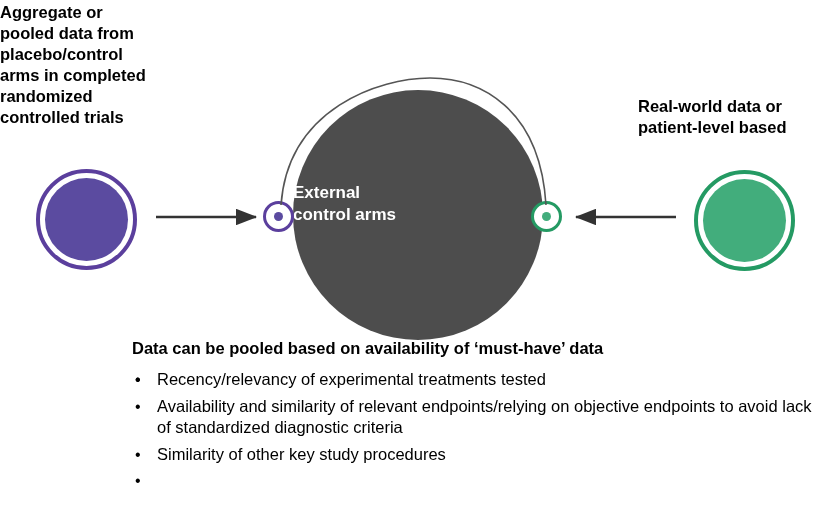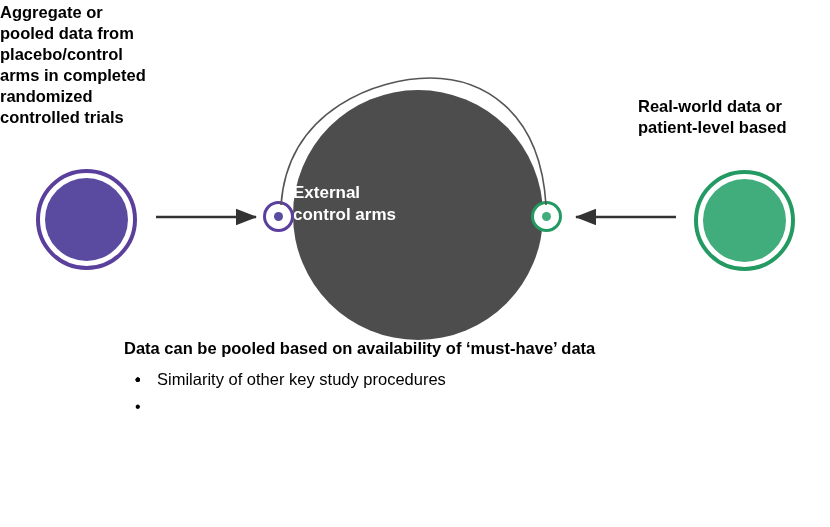--- a/index.html
+++ b/index.html
@@ -146,21 +146,21 @@
   #bottom-block {
     position: absolute;
     left: 124px;
     top: 337px;
     width: 700px;
   }
   #bottom-heading {
     font-weight: bold;
     font-size: 16.5px;
     line-height: 22px;
-    margin: 0 0 10px 0;
+    margin: 0 0 10px 8px;
   }
   ul#bullet-list {
     list-style: none;
     margin: 0;
     padding: 0 0 0 7px;
   }
   ul#bullet-list li {
     position: relative;
     padding-left: 26px;
     font-size: 16.5px;
@@ -227,23 +227,25 @@
   </svg>
 
   <div id="bottom-block">
     <div id="bottom-heading">Data can be pooled based on availability of ‘must-have’ data</div>
     <ul id="bullet-list">
       <li>
         <span class="bullet-dot">•</span>
       </li>
       <li>
         <span class="bullet-dot">•</span>
-      </li>
-      <li>
-        <span class="bullet-dot">•</span>
+        <span>Recency/relevancy of experimental treatments tested</span>
+      </li>
+      <li>
+        <span class="bullet-dot">•</span>
+        <span>Availability and similarity of relevant endpoints/relying on objective endpoints to avoid lack of standardized diagnostic criteria</span>
       </li>
       <li>
         <span class="bullet-dot">•</span>
         <span>Similarity of other key study procedures</span>
       </li>
       <li>
         <span class="bullet-dot">•</span>
       </li>
     </ul>
   </div>

